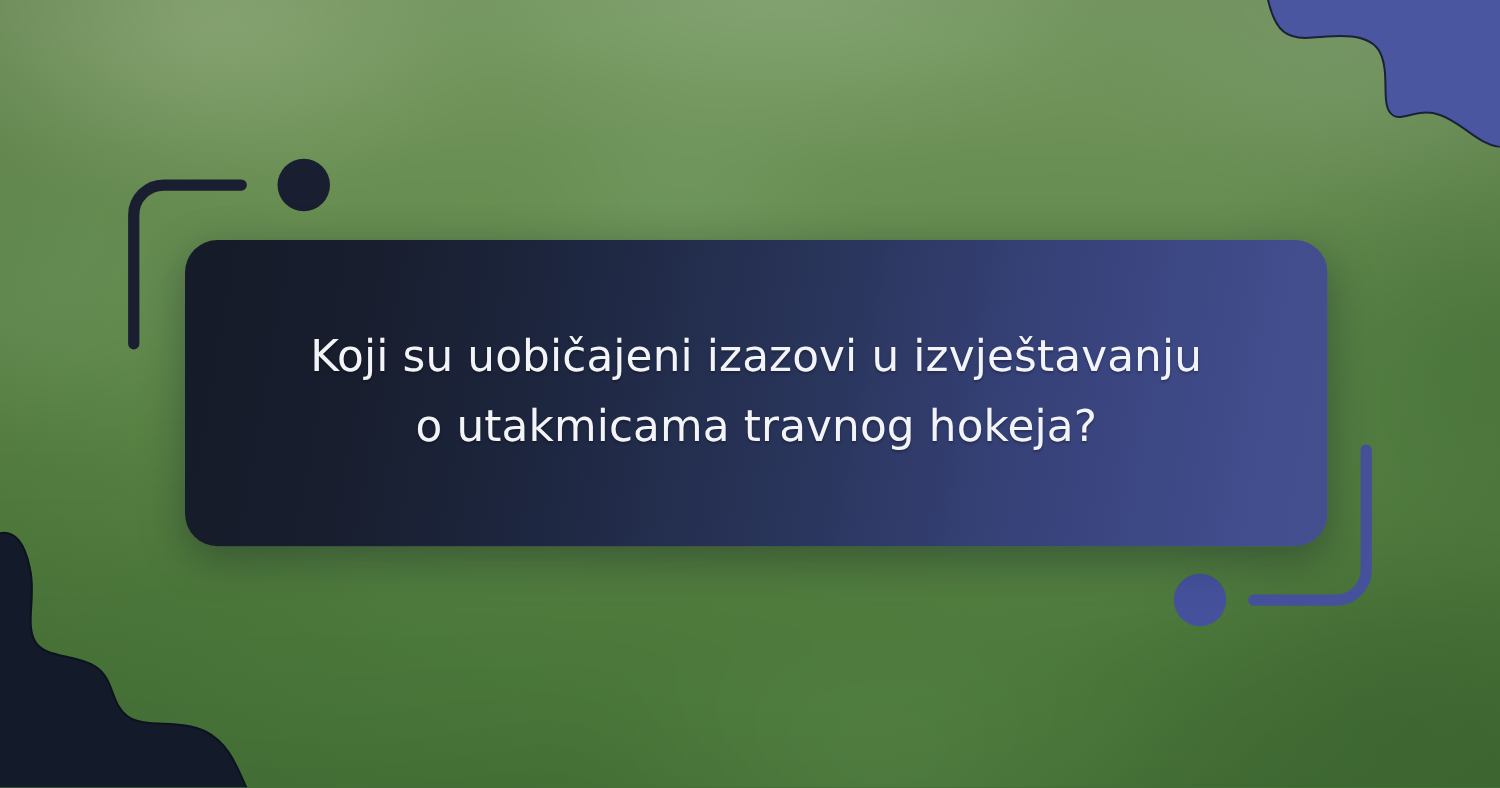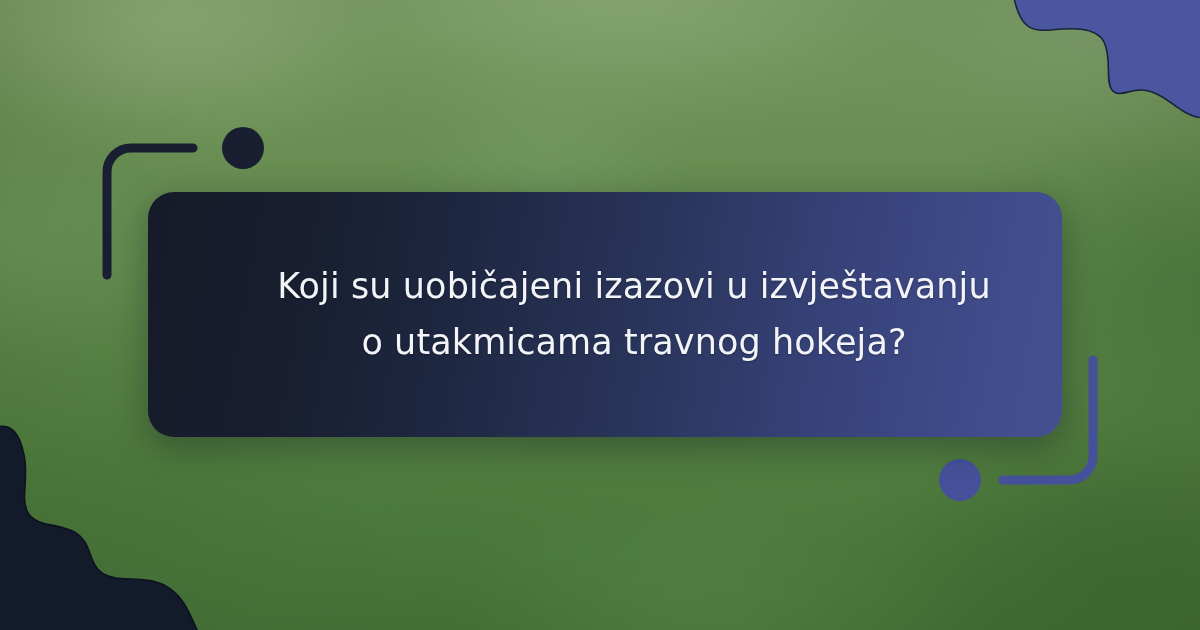--- a/index.html
+++ b/index.html
@@ -73,21 +73,21 @@
                 #161b29 0%,
                 #181e2e 16%,
                 #1e2741 34%,
                 #2a355c 55%,
                 #37427a 74%,
                 #414d8c 92%,
                 #434f8e 100%);
     box-shadow: 0 10px 34px rgba(10,16,30,0.34);
     display: flex;
     align-items: center;
-    justify-content: flex-end;
+    justify-content: center;
     box-sizing: border-box;
     padding: 14px 68px;
   }
 
   .card-title {
     margin: 0;
     color: #f2f4f8;
     font-family: "DejaVu Sans", sans-serif;
     font-size: 35px;
     font-weight: 400;

